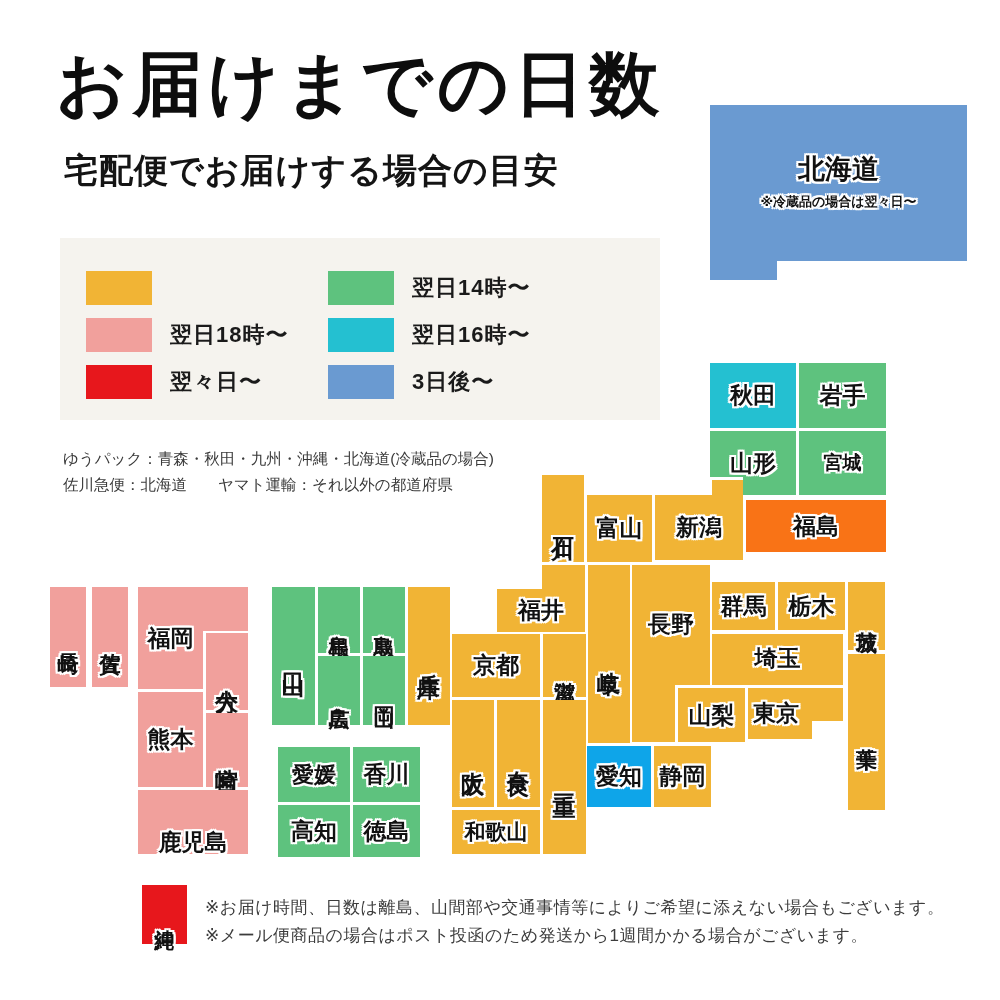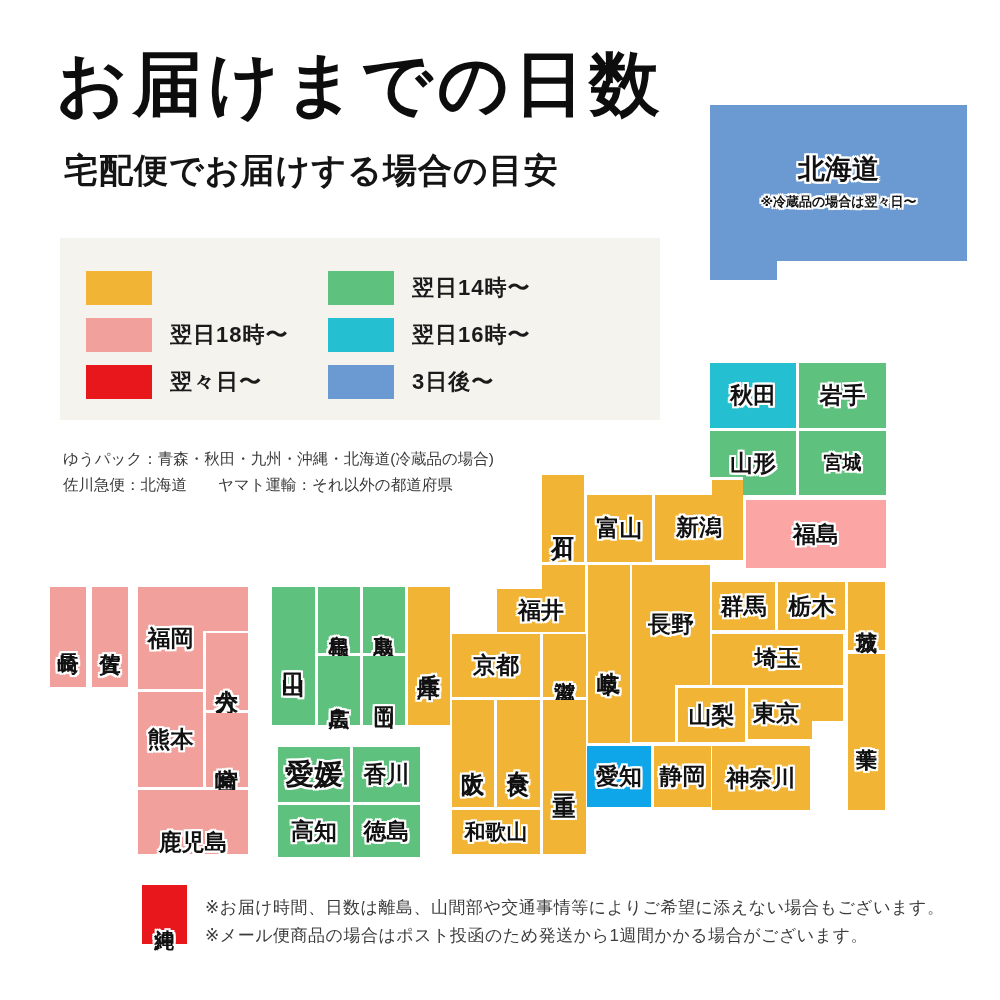--- a/index.html
+++ b/index.html
@@ -83,21 +83,21 @@
     <div class="block" style="left: 710px; top: 414px; width: 86px; height: 64px; background: rgb(94, 194, 126);">
       <span class="plabel" style="font-size: 23px;">山形</span>
     </div>
     <div class="block" style="left: 799px; top: 414px; width: 87px; height: 64px; background: rgb(94, 194, 126);">
       <span class="plabel" style="font-size: 19px;">宮城</span>
     </div>
     <div class="block" style="left: 709px; top: 460px; width: 34px; height: 23px; background: rgb(241, 180, 53); border-top: 3px solid rgb(255, 255, 255); border-left: 3px solid rgb(255, 255, 255);"></div>
     <div class="block" style="left: 655px; top: 478px; width: 88px; height: 65px; background: rgb(241, 180, 53);">
       <span class="plabel" style="font-size: 23px;">新潟</span>
     </div>
-    <div class="block" style="left: 746px; top: 483px; width: 140px; height: 68px; background: #fca5a5;">
+    <div class="block" style="left: 746px; top: 483px; width: 140px; height: 52px; background: #f97316;">
       <span class="plabel" style="font-size: 23px;">福島</span>
     </div>
     <div class="block vert" style="left: 542px; top: 458px; width: 42px; height: 87px; background: rgb(241, 180, 53);">
       <span class="plabel" style="font-size: 23px;">石川</span>
     </div>
     <div class="block" style="left: 587px; top: 478px; width: 65px; height: 67px; background: rgb(241, 180, 53);">
       <span class="plabel" style="font-size: 23px;">富山</span>
     </div>
     <div class="block" style="left: 542px; top: 548px; width: 43px; height: 27px; background: rgb(241, 180, 53);"></div>
     <div class="block" style="left: 497px; top: 572px; width: 88px; height: 43px; background: rgb(241, 180, 53);">
@@ -125,23 +125,20 @@
     <div class="block" style="left: 678px; top: 671px; width: 67px; height: 54px; background: rgb(241, 180, 53);">
       <span class="plabel" style="font-size: 23px;">山梨</span>
     </div>
     <div class="block" style="left: 748px; top: 671px; width: 95px; height: 51px; background: rgb(241, 180, 53); align-items: flex-start; padding-left: 5px;">
       <span class="plabel" style="font-size: 23px;">東京</span>
     </div>
     <div class="block" style="left: 812px; top: 704px; width: 31px; height: 19px; background: rgb(255, 255, 255);"></div>
     <div class="block vert" style="left: 848px; top: 637px; width: 37px; height: 156px; background: rgb(241, 180, 53);">
       <span class="plabel" style="font-size: 21px;">千葉</span>
     </div>
-    <div class="block" style="left: 712px; top: 729px; width: 98px; height: 64px; background: rgb(241, 180, 53);">
-      <span class="plabel" style="font-size: 23px;">神奈川</span>
-    </div>
     <div class="block" style="left: 654px; top: 729px; width: 57px; height: 61px; background: rgb(241, 180, 53);">
       <span class="plabel" style="font-size: 23px;">静岡</span>
     </div>
     <div class="block" style="left: 587px; top: 729px; width: 64px; height: 61px; background: #0ea5e9;">
       <span class="plabel" style="font-size: 23px;">愛知</span>
     </div>
     <div class="block" style="left: 452px; top: 617px; width: 88px; height: 63px; background: rgb(241, 180, 53);">
       <span class="plabel" style="font-size: 23px;">京都</span>
     </div>
     <div class="block vert" style="left: 543px; top: 617px; width: 43px; height: 63px; background: rgb(241, 180, 53);">
@@ -171,21 +168,21 @@
     <div class="block vert" style="left: 318px; top: 639px; width: 42px; height: 69px; background: rgb(94, 194, 126);">
       <span class="plabel" style="font-size: 21px;">広島</span>
     </div>
     <div class="block vert" style="left: 363px; top: 570px; width: 42px; height: 66px; background: rgb(94, 194, 126);">
       <span class="plabel" style="font-size: 21px;">鳥取</span>
     </div>
     <div class="block vert" style="left: 363px; top: 639px; width: 42px; height: 69px; background: rgb(94, 194, 126);">
       <span class="plabel" style="font-size: 21px;">岡山</span>
     </div>
     <div class="block" style="left: 278px; top: 730px; width: 72px; height: 55px; background: rgb(94, 194, 126);">
-      <span class="plabel" style="font-size: 29px; border-radius: 8px;">愛媛</span>
+      <span class="plabel" style="font-size: 22px; border-radius: 8px;">愛媛</span>
     </div>
     <div class="block" style="left: 353px; top: 730px; width: 67px; height: 55px; background: rgb(94, 194, 126);">
       <span class="plabel" style="font-size: 23px;">香川</span>
     </div>
     <div class="block" style="left: 278px; top: 788px; width: 72px; height: 52px; background: rgb(94, 194, 126);">
       <span class="plabel" style="font-size: 23px;">高知</span>
     </div>
     <div class="block" style="left: 353px; top: 788px; width: 67px; height: 52px; background: rgb(94, 194, 126);">
       <span class="plabel" style="font-size: 23px;">徳島</span>
     </div>

